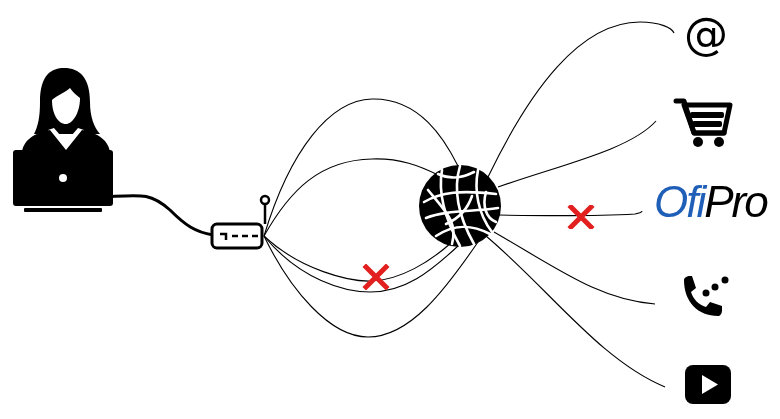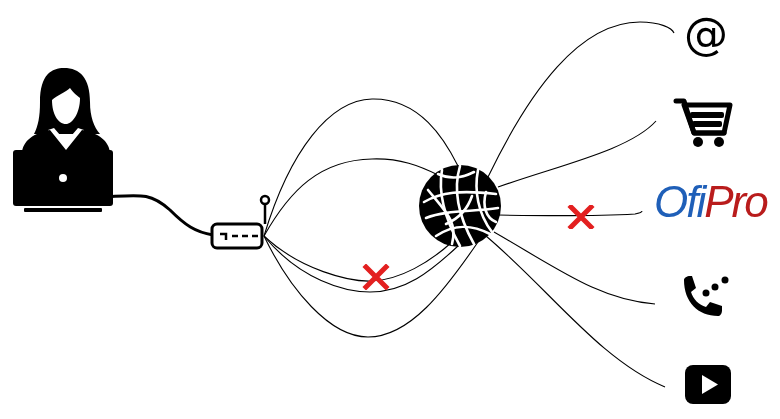--- a/index.html
+++ b/index.html
@@ -2,21 +2,21 @@
 <html><head>
   <meta charset="utf-8">
   <style>
     html, body { margin: 0; padding: 0; background: #ffffff; }
     body { width: 780px; height: 419px; position: relative; overflow: hidden; font-family: "Liberation Sans", sans-serif; }
     .layer { position: absolute; left: 0; top: 0; width: 780px; height: 419px; }
     .node { position: absolute; }
     .at-sign { position: absolute; left: 684px; top: 10px; font-size: 44px; line-height: 48px; color: #000; font-family: "DejaVu Sans", sans-serif; }
     .ofipro { position: absolute; left: 654px; top: 178px; font-size: 44px; line-height: 48px; font-style: italic; letter-spacing: -2px; font-family: "Liberation Sans", sans-serif; }
     .ofipro .ofi { color: #1f5fb8; }
-    .ofipro .pro { color: #b91c1c; }
+    .ofipro .pro { color: #000000; }
   </style>
 </head>
 <body>
 
 <svg class="layer" viewBox="0 0 780 419" width="780" height="419">
 
   <path d="M104,197 C140,195 150,192 170,210 C185,225 195,232 213,235" fill="none" stroke="#000" stroke-width="3"></path>
 
   <g fill="none" stroke="#000" stroke-width="1.1">
     <path d="M264,236 C290,150 330,100 372,99 C420,98 445,140 458,166"></path>

